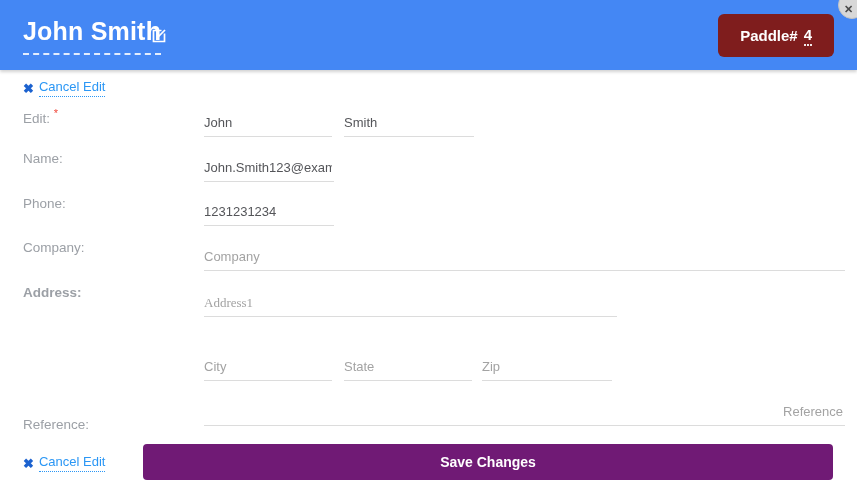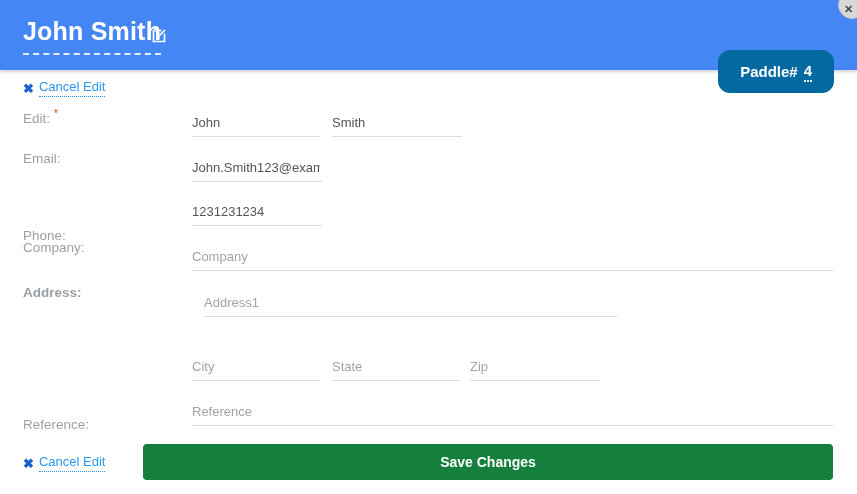--- a/index.html
+++ b/index.html
@@ -25,24 +25,24 @@
     padding-bottom:7px;
     border-bottom:2px dashed rgba(255,255,255,0.85);
   }
   .edit-icon {
     position:absolute; left:152px; top:29px;
     width:14px; height:14px; cursor:pointer;
   }
   .paddle-btn {
     position:absolute; right:23px; top:14px;
     height:43px; padding:0 22px;
-    background:#0369a1; border:none; border-radius:12px;
+    background:#7f1d1d; border:none; border-radius:6px;
     color:#ffffff; font-size:15px; font-weight:bold;
     font-family:"Liberation Sans", sans-serif;
-    display:flex; align-items:center; cursor:pointer;margin-top:36px;
+    display:flex; align-items:center; cursor:pointer;
   }
   .paddle-num {
     margin-left:6px;
     border-bottom:2px dotted rgba(255,255,255,0.9);
     padding-bottom:1px;
   }
   .close-btn {
     position:absolute; right:-9px; top:-9px;
     width:28px; height:28px; border-radius:50%;
     background:#d8d8d8; border:1px solid #c4c4c4;
@@ -65,51 +65,52 @@
   #cancel-bottom { top:454px; }
 
   
   .flabel {
     position:absolute; left:23px;
     font-size:13.5px; color:#9ca0a6;
   }
   .flabel sup { color:#f0473a; font-size:11px; }
   #lbl-name      { top:107px; }
   #lbl-email     { top:151px; }
-  #lbl-phone     { top:196px;margin-top:32px; }
+  #lbl-phone     { top:196px; }
   #lbl-company   { top:240px;text-align:center; }
   #lbl-address   { top:285px;font-weight:bold; }
   #lbl-reference { top:417px; }
 
   .fld {
     position:absolute; height:30px;
     border:none; border-bottom:1px solid #dcdcdc;
     background:transparent; outline:none;
     font-family:"Liberation Sans", sans-serif;
     font-size:13px; color:#545559;
     padding:6px 2px 4px 0;
+    margin-left:12px;
   }
   .fld::placeholder { color:#a3a3a3; opacity:1; }
   #fld-first     { left:192px; top:107px; width:128px; }
   #fld-last      { left:332px; top:107px; width:130px; }
   #fld-email     { left:192px; top:152px; width:130px; }
   #fld-phone     { left:192px; top:196px; width:130px; }
   #fld-company   { left:192px; top:241px; width:641px; }
-  #fld-addr1     { left:204px; top:287px; width:413px; }
+  #fld-addr1     { left:192px; top:287px; width:413px;font-family:Liberation Serif, serif; }
   #fld-addr2     { left:192px; top:319px; width:413px; }
   #fld-city      { left:192px; top:351px; width:128px; }
   #fld-state     { left:332px; top:351px; width:128px; }
   #fld-zip       { left:470px; top:351px; width:130px; }
-  #fld-reference { left:192px; top:396px; width:641px; }
+  #fld-reference { left:192px; top:396px; width:641px;text-align:right; }
 
   
   .save-btn {
     position:absolute; left:143px; top:444px;
     width:690px; height:36px;
-    background:#15803d; border:none; border-radius:4px;
+    background:#701a75; border:none; border-radius:4px;
     color:#ffffff; font-size:14px; font-weight:bold;
     font-family:"Liberation Sans", sans-serif;
     cursor:pointer;
   }
 </style>
 </head>
 <body>
 
 <div class="screen">
 
@@ -133,21 +134,21 @@
 
   <a class="cancel-link" id="cancel-top">
     <span class="x">✖</span>
     <span class="txt">Cancel Edit</span>
   </a>
 
   <div class="flabel" id="lbl-name">
     <span>Edit:</span>
     <sup>*</sup>
   </div>
-  <div class="flabel" id="lbl-email">Email:</div>
+  <div class="flabel" id="lbl-email">Name:</div>
   <div class="flabel" id="lbl-phone">Phone:</div>
   <div class="flabel" id="lbl-company">Company:</div>
   <div class="flabel" id="lbl-address">Address:</div>
   <div class="flabel" id="lbl-reference">Reference:</div>
 
   <input class="fld" id="fld-first" type="text" value="John" style="">
   <input class="fld" id="fld-last" type="text" value="Smith" style="">
   <input class="fld" id="fld-email" type="text" value="John.Smith123@examp" style="">
   <input class="fld" id="fld-phone" type="text" value="1231231234" style="">
   <input class="fld" id="fld-company" type="text" placeholder="Company" style="">

